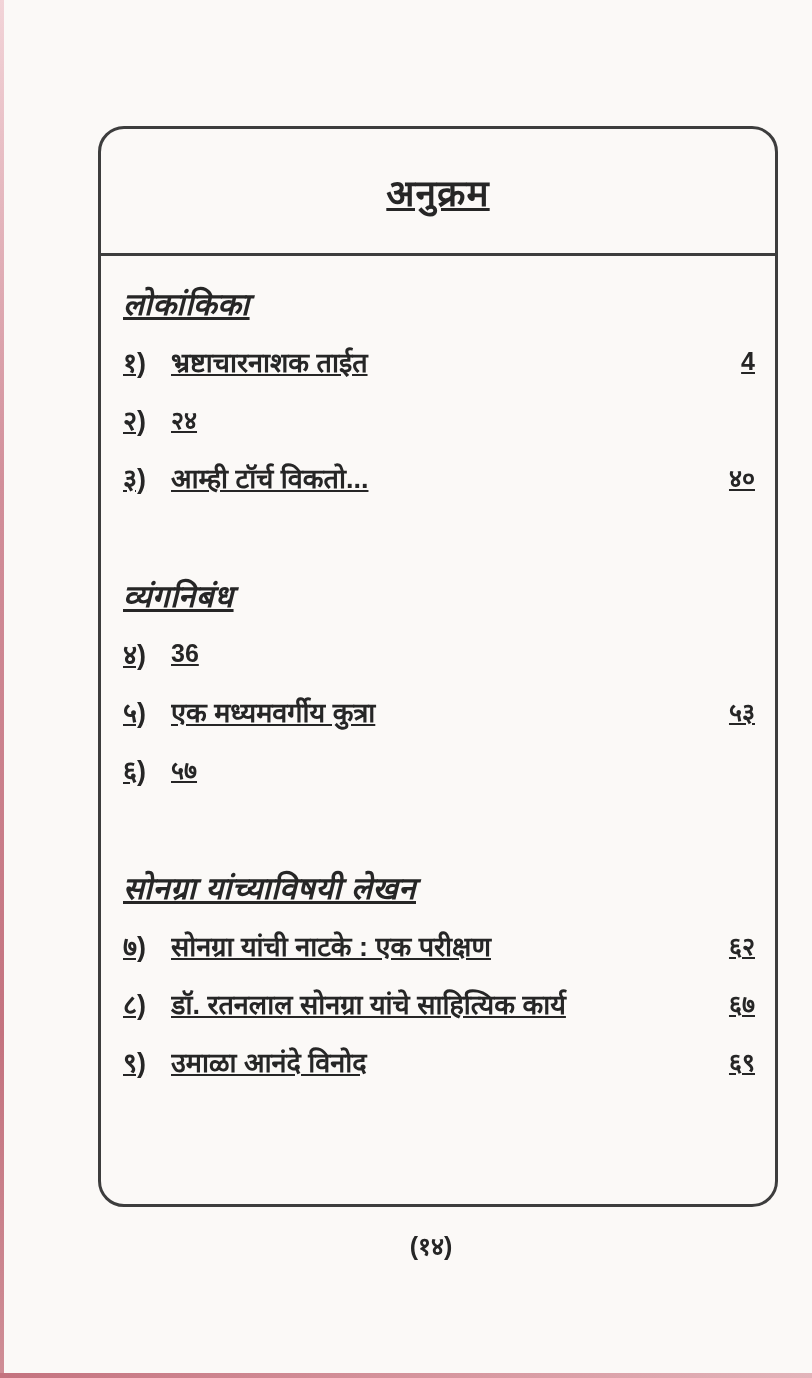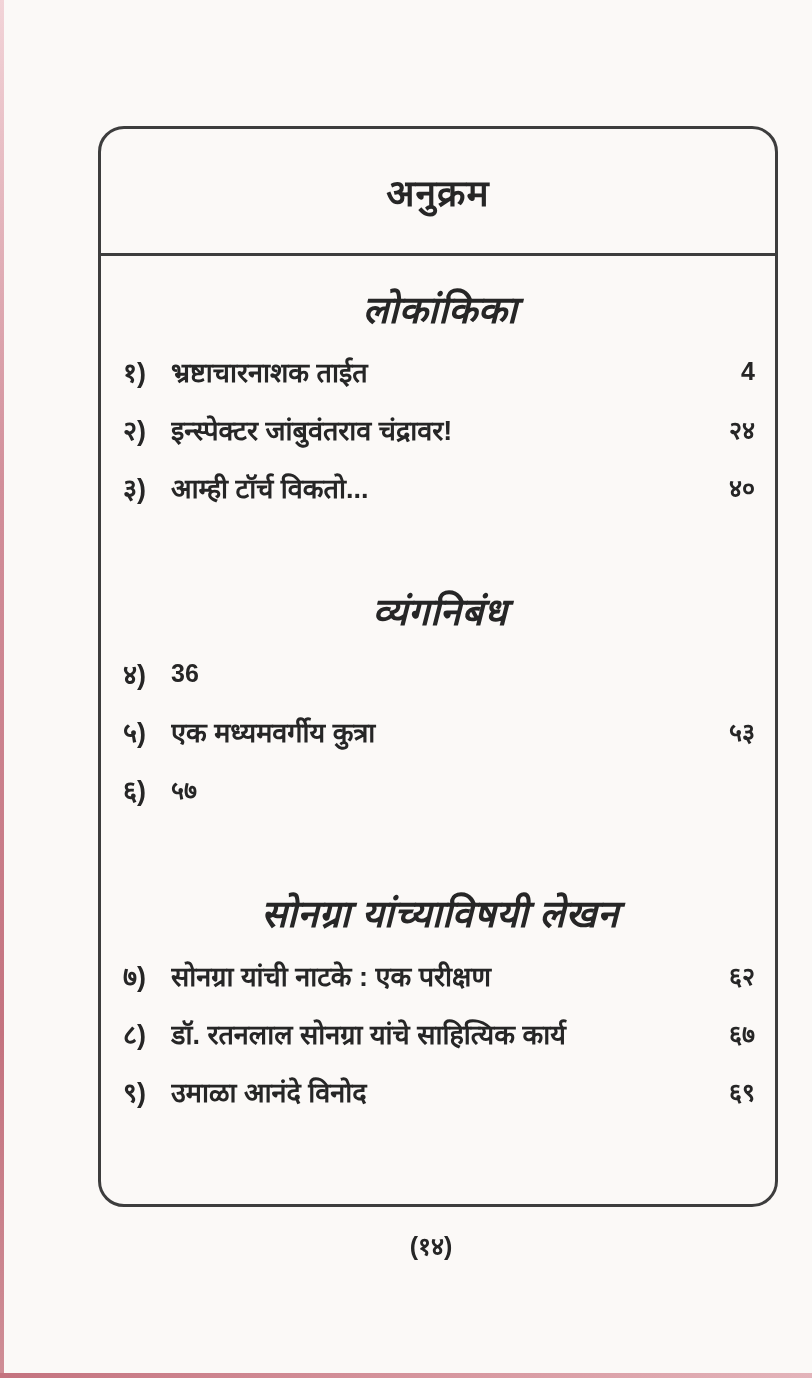--- a/index.html
+++ b/index.html
@@ -30,45 +30,45 @@
   }
   
   .toc-box {
     position: absolute;
     left: 98px; top: 126px;
     width: 680px; height: 1081px;
     box-sizing: border-box;
     border: 3px solid #3d3d3d;
     border-radius: 26px;
     background: transparent;
+    text-decoration: underline;
   }
   .toc-header {
     height: 127px;
     box-sizing: border-box;
     border-bottom: 3px solid #3d3d3d;
     display: flex;
     align-items: center;
     justify-content: center;
   }
   .toc-title {
     font-size: 37px;
     font-weight: bold;
     letter-spacing: 1px;
   }
   .toc-body {
     padding: 0 18px 0 22px;
   }
   .section { margin: 0; }
   .section-heading {
-    font-size: 38px;
+    font-size: 31px;
     font-weight: bold;
     font-style: italic;
     margin: 68px 0 8px 0;
     letter-spacing: 0.5px;
-    text-align: center;
   }
   .section:first-child .section-heading {
     margin-top: 26px;
   }
   .toc-row {
     display: flex;
     align-items: center;
     height: 58px;
     font-size: 27px;
     font-weight: bold;
@@ -114,21 +114,20 @@
 
     <div class="section">
       <div class="section-heading">लोकांकिका</div>
       <div class="toc-row">
         <span class="row-num">१)</span>
         <span class="row-label">भ्रष्टाचारनाशक ताईत</span>
         <span class="row-page">4</span>
       </div>
       <div class="toc-row">
         <span class="row-num">२)</span>
-        <span class="row-label">इन्स्पेक्टर जांबुवंतराव चंद्रावर!</span>
         <span class="row-page">२४</span>
       </div>
       <div class="toc-row">
         <span class="row-num">३)</span>
         <span class="row-label">आम्ही टॉर्च विकतो...</span>
         <span class="row-page">४०</span>
       </div>
     </div>
 
     <div class="section">

